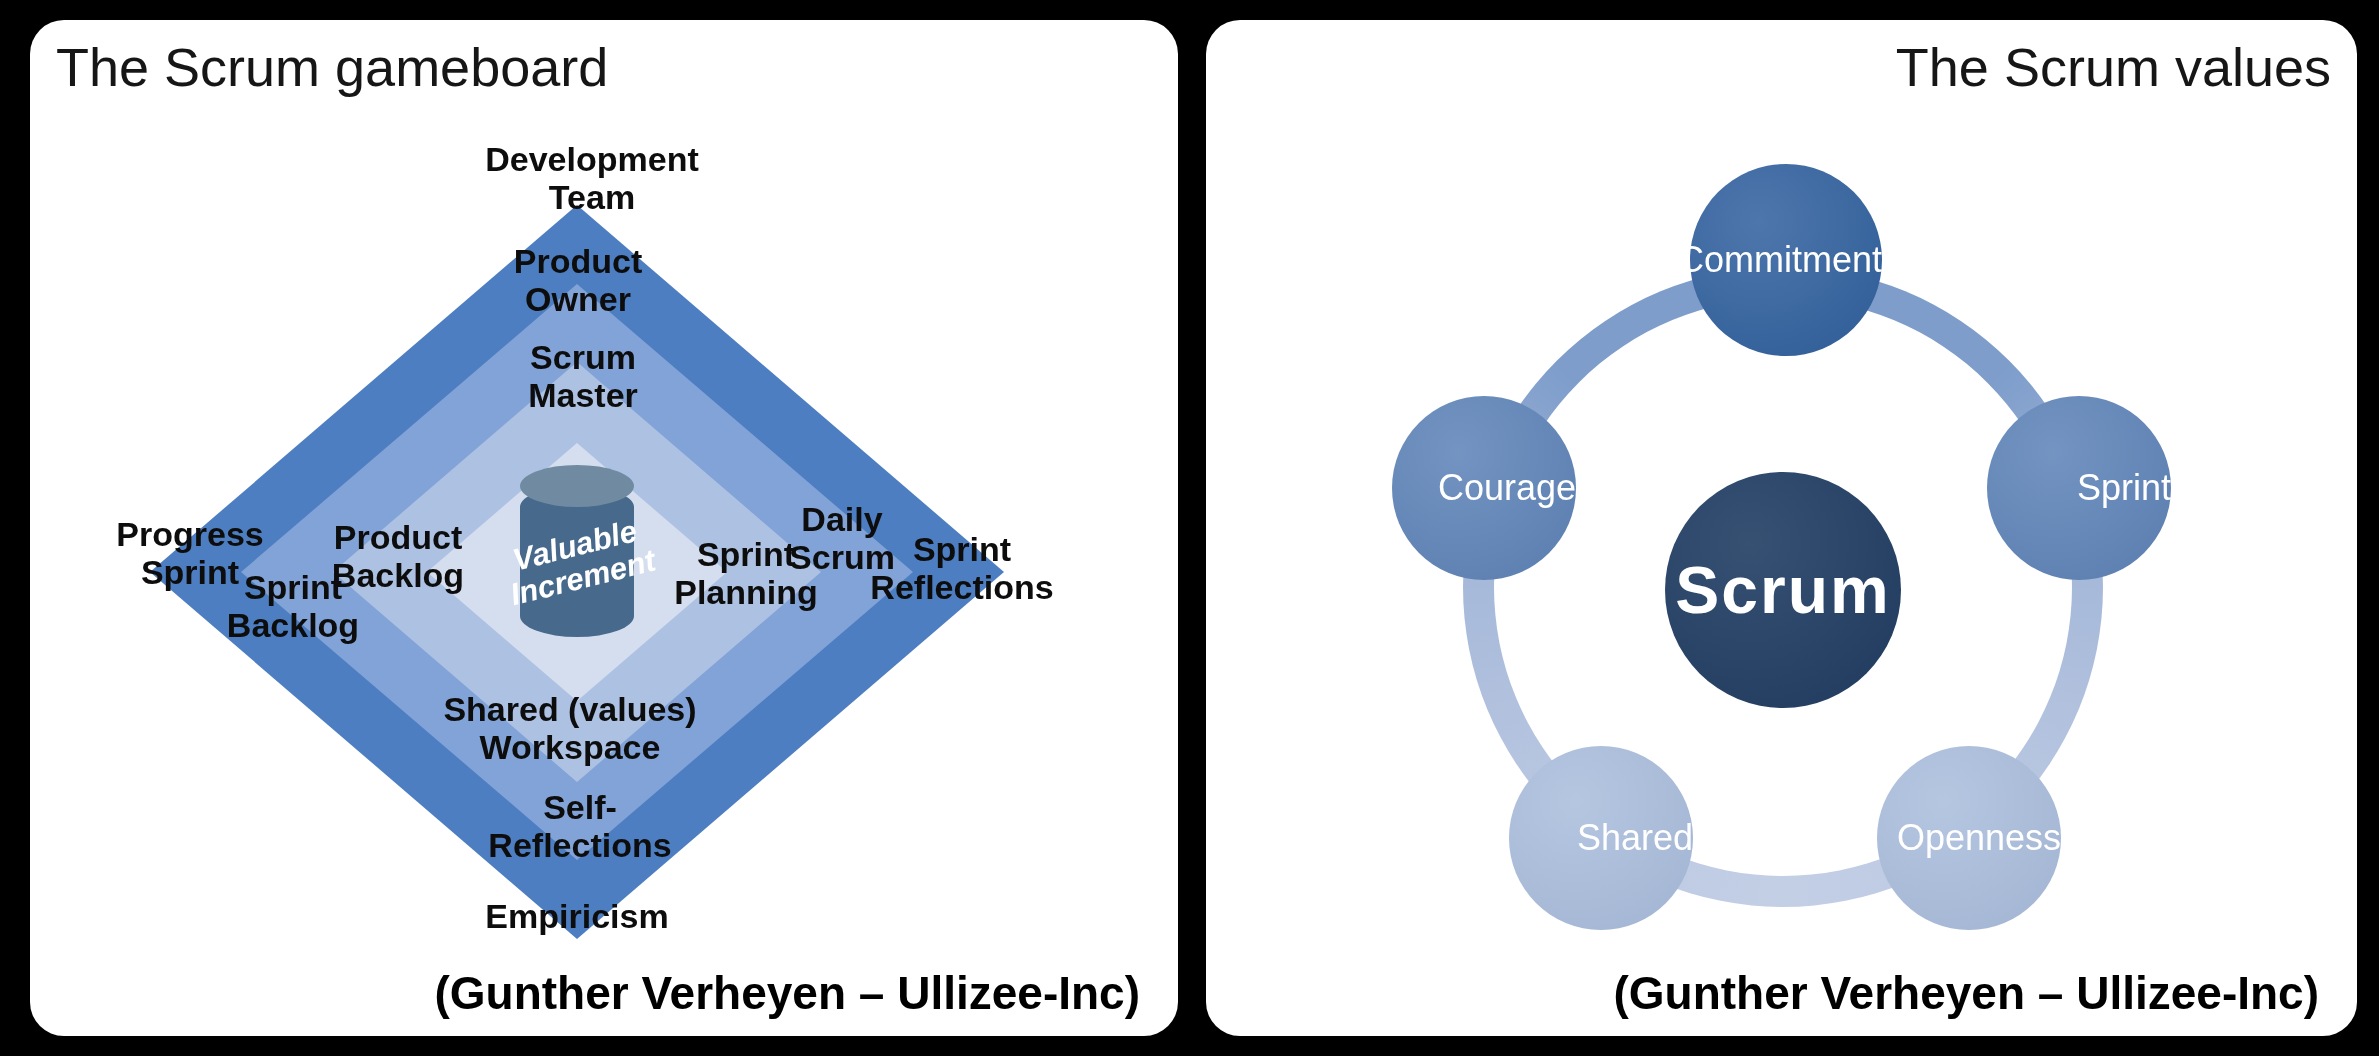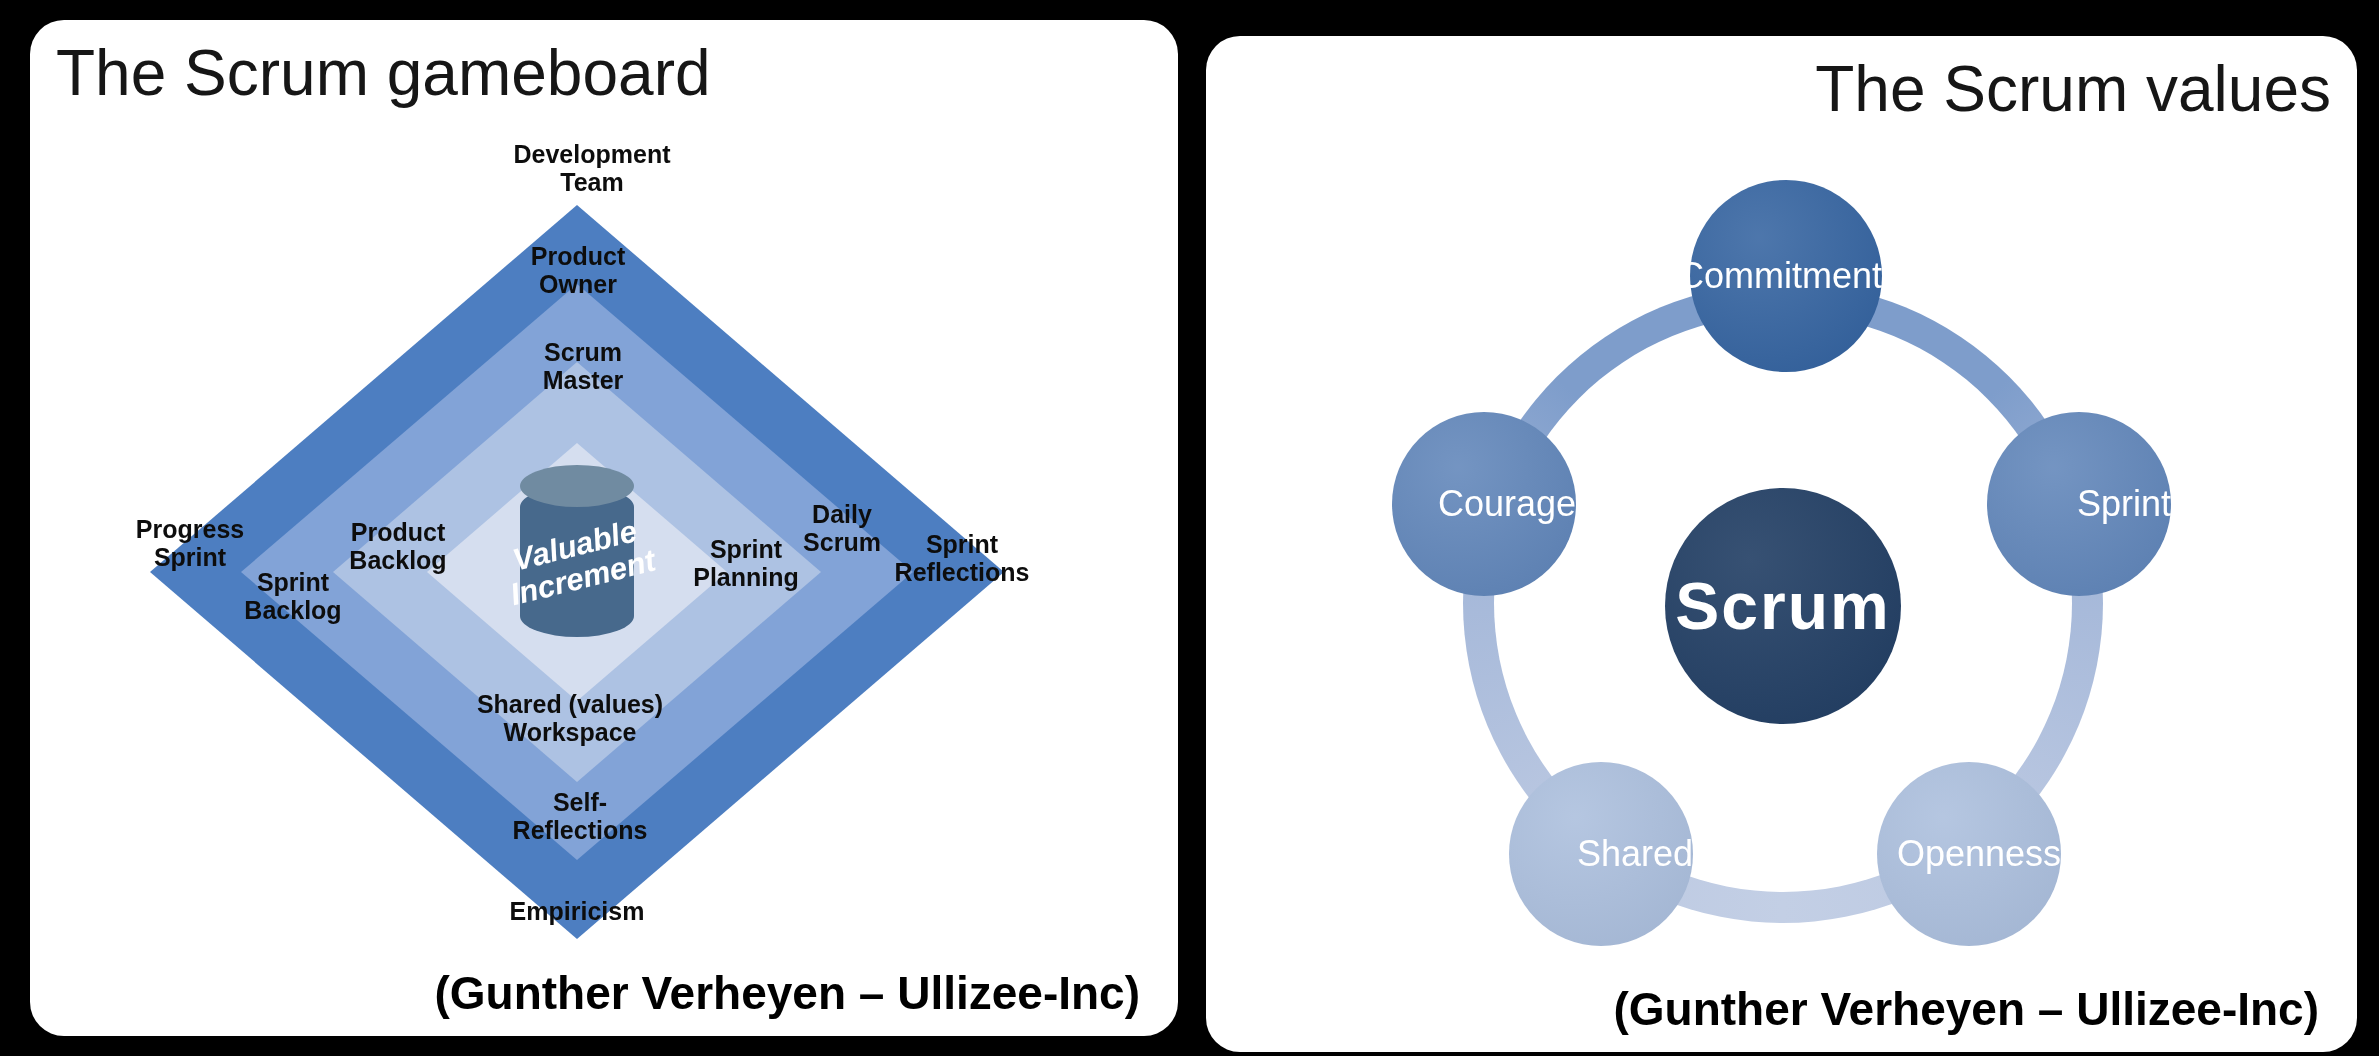--- a/index.html
+++ b/index.html
@@ -2,43 +2,43 @@
 <html><head>
 <meta charset="utf-8">
 <style>
   * { margin: 0; padding: 0; box-sizing: border-box; }
   html, body { width: 2379px; height: 1056px; background: #000; overflow: hidden;
                font-family: "Liberation Sans", sans-serif; }
   .canvas { position: relative; width: 2379px; height: 1056px; background: #000; }
 
   .panel { position: absolute; background: #ffffff; border-radius: 34px; overflow: hidden; }
   .panel-left  { left: 30px;  top: 20px; width: 1148px; height: 1016px; }
-  .panel-right { left: 1206px; top: 36px; width: 1151px; height: 1016px; }
+  .panel-right { left: 1206px; top: 20px; width: 1151px; height: 1016px; }
 
-  .title { position: absolute; font-size: 64px; font-weight: 500; color: #161616; white-space: nowrap; }
+  .title { position: absolute; font-size: 54px; font-weight: 500; color: #161616; white-space: nowrap; }
   .title-left  { left: 26px; top: 16px; }
   .title-right { right: 26px; top: 16px; }
 
   .attribution { position: absolute; right: 38px; bottom: 16px; font-size: 46px;
                  font-weight: 600; color: #000; white-space: nowrap; }
 
   
   .diamond { position: absolute; clip-path: polygon(50% 0%, 100% 50%, 50% 100%, 0% 50%); }
   .d1 { left: 120px; top: 185px; width: 854px; height: 734px; }
   .d2 { left: 211px; top: 264px; width: 672px; height: 576px; }
   .d3 { left: 303px; top: 342px; width: 488px; height: 420px; }
   .d4 { left: 397px; top: 423px; width: 300px; height: 258px; }
 
   .cylinder { position: absolute; left: 490px; top: 445px; width: 114px; height: 172px; }
   .cyl-body { position: absolute; left: 0; right: 0; top: 21px; bottom: 0;
               border-radius: 57px / 21px; }
   .cyl-top  { position: absolute; left: 0; top: 0; width: 114px; height: 42px; border-radius: 50%; }
 
   .lbl { position: absolute; transform: translateX(-50%); text-align: center;
-         font-size: 25px; font-weight: 700; color: #0d0d0d; line-height: 1.12;
+         font-size: 34px; font-weight: 700; color: #0d0d0d; line-height: 1.12;
          white-space: pre-line; }
   .lp-dev        { left: 562px; top: 120px; }
   .lp-po         { left: 548px; top: 222px; }
   .lp-sm         { left: 553px; top: 318px; }
   .lp-progress   { left: 160px; top: 495px; }
   .lp-sbacklog   { left: 263px; top: 548px; }
   .lp-pbacklog   { left: 368px; top: 498px; }
   .lp-splanning  { left: 716px; top: 515px; }
   .lp-daily      { left: 812px; top: 480px; }
   .lp-reflect    { left: 932px; top: 510px; }

